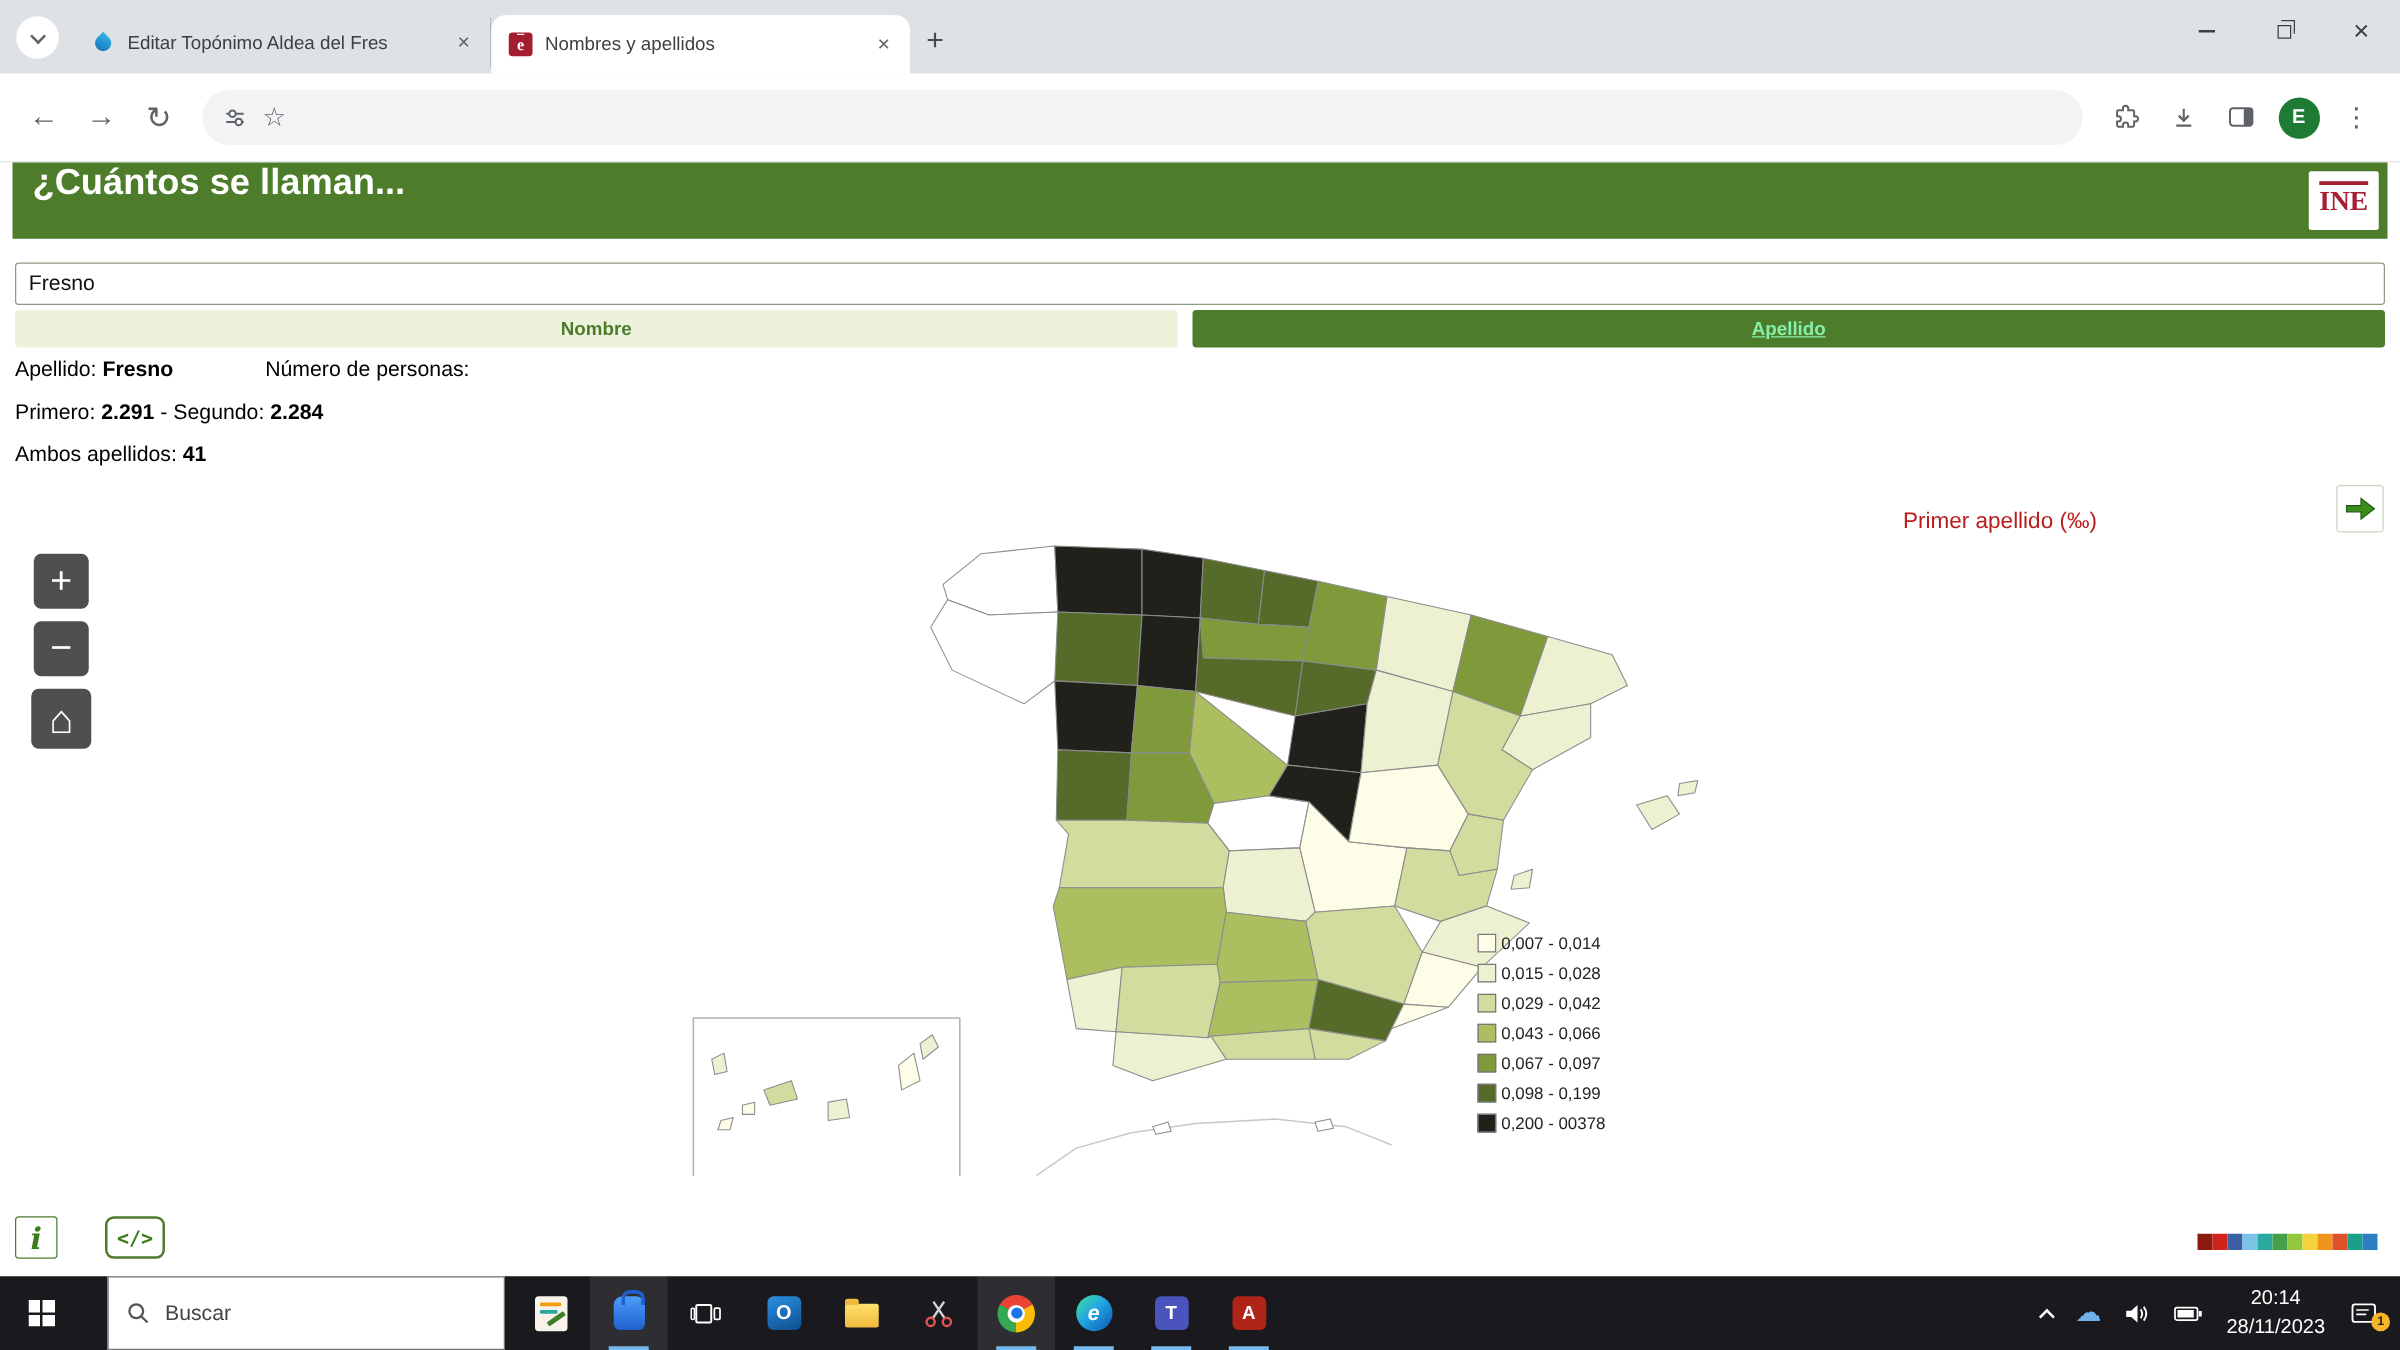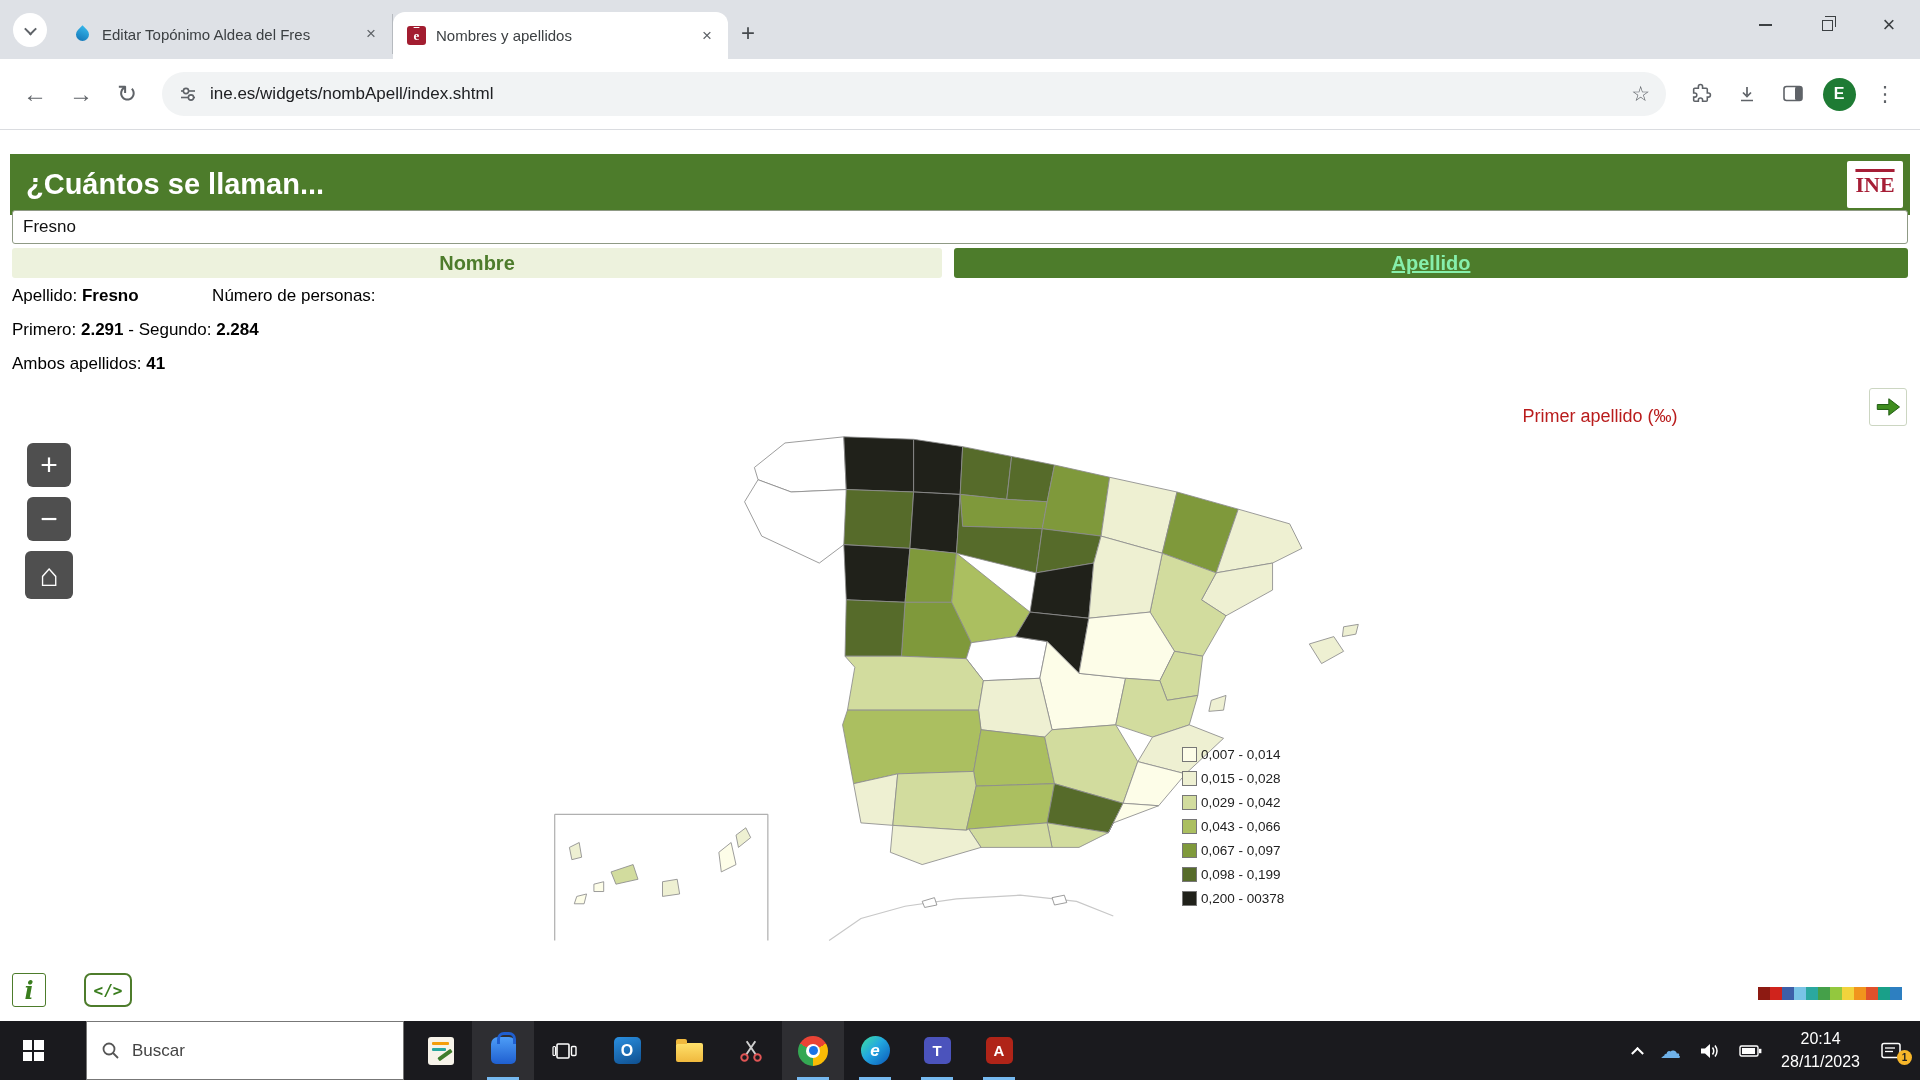--- a/index.html
+++ b/index.html
@@ -34,26 +34,26 @@
   .nav-btn { width: 42px; height: 42px; border-radius: 50%; display: flex; align-items: center; justify-content: center; font-size: 24px; color: #5f6368; flex: none; }
   .omnibox { flex: 1; height: 44px; background: #f1f3f4; border-radius: 22px; display: flex; align-items: center; gap: 12px; padding: 0 16px; margin: 0 10px; min-width: 0; }
   .omnibox .url { flex: 1; font-size: 17px; color: #202124; white-space: nowrap; overflow: hidden; }
   .star-icon { font-size: 21px; color: #5f6368; }
   .tool-icon { width: 42px; height: 42px; display: flex; align-items: center; justify-content: center; flex: none; }
   .avatar { width: 33px; height: 33px; border-radius: 50%; background: #1e7b34; color: #fff; font-weight: bold; font-size: 16px; display: flex; align-items: center; justify-content: center; }
   .kebab { font-size: 21px; color: #5f6368; }
 
   
   .page { position: absolute; top: 130px; left: 0; width: 1920px; height: 891px; background: #fff; }
-  .page-header { position: absolute; left: 10px; right: 10px; top: 24px; height: 61px; background: #4d7c2b; display: flex; align-items: center; }
+  .page-header { position: absolute; left: 10px; right: 10px; top: 0; height: 61px; background: #4d7c2b; display: flex; }
   .page-title { color: #fff; font-weight: bold; font-size: 29px; padding-left: 16px; }
   .ine-logo { position: absolute; right: 7px; top: 7px; bottom: 7px; width: 56px; background: #fff; border-radius: 2px; display: flex; align-items: center; justify-content: center; }
   .ine-logo span { color: #a61e36; font-weight: bold; font-size: 22px; font-family: "Liberation Serif", serif; text-decoration: overline; text-decoration-thickness: 3px; }
   .page-search { position: absolute; left: 12px; right: 12px; top: 80px; height: 34px; border: 1px solid #8f9a85; border-radius: 3px; font-size: 17px; padding: 0 10px; color: #111; font-family: "Liberation Sans", sans-serif; }
-  .ptab { position: absolute; top: 118px; height: 30px; display: flex; align-items: center; justify-content: center; font-weight: bold; font-size: 20px; border-radius: 3px; }
+  .ptab { position: absolute; top: 118px; height: 30px; display: flex; align-items: center; justify-content: center; font-weight: bold; font-size: 15px; border-radius: 3px; }
   .ptab.nombre { left: 12px; width: 930px; background: #edf2dd; color: #4d7c2b; }
   .ptab.apellido { left: 954px; right: 12px; background: #4d7c2b; color: #86efac; text-decoration: underline; }
   .res { position: absolute; left: 12px; font-size: 17px; color: #000; }
   .res b { font-weight: bold; }
   .res .gap { display: inline-block; width: 64px; }
   .map-title { position: absolute; left: 1460px; width: 280px; top: 276px; text-align: center; font-weight: normal; font-size: 18px; color: #b91c1c; }
   .next-btn { position: absolute; left: 1869px; top: 258px; width: 38px; height: 38px; background: #fff; border: 1px solid #ccd6c2; border-radius: 3px; display: flex; align-items: center; justify-content: center; }
   .zoom { position: absolute; left: 27px; width: 44px; height: 44px; background: #4f4f4f; border-radius: 6px; color: #fff; display: flex; align-items: center; justify-content: center; font-size: 30px; line-height: 1; }
   .zoom.zin { top: 313px; }
   .zoom.zout { top: 367px; }
@@ -147,21 +147,20 @@
     <div class="nav-btn">←</div>
     <div class="nav-btn">→</div>
     <div class="nav-btn">↻</div>
     <div class="omnibox">
       <svg width="20" height="20" viewBox="0 0 20 20">
         <line x1="3" y1="7" x2="17" y2="7" stroke="#5f6368" stroke-width="1.6"></line>
         <circle cx="8" cy="7" r="2.6" fill="#fff" stroke="#5f6368" stroke-width="1.6"></circle>
         <line x1="3" y1="13.5" x2="17" y2="13.5" stroke="#5f6368" stroke-width="1.6"></line>
         <circle cx="13" cy="13.5" r="2.6" fill="#fff" stroke="#5f6368" stroke-width="1.6"></circle>
       </svg>
-      <span class="url">ine.es/widgets/nombApell/index.shtml</span>
       <span class="star-icon">☆</span>
     </div>
     <div class="tool-icon">
       <svg width="22" height="22" viewBox="0 0 21 21">
         <path d="M8,3.5 a2,2 0 0 1 4,0 v1.5 h3.5 a1,1 0 0 1 1,1 V9.5 h1 a2,2 0 0 1 0,4 h-1 v3 a1,1 0 0 1 -1,1 H12 v-1.2 a2,2 0 0 0 -4,0 v1.2 H4.5 a1,1 0 0 1 -1,-1 v-3 h1 a2,2 0 0 0 0,-4 h-1 V6 a1,1 0 0 1 1,-1 H8 z" fill="none" stroke="#5f6368" stroke-width="1.5"></path>
       </svg>
     </div>
     <div class="tool-icon">
       <svg width="20" height="20" viewBox="0 0 20 20">
         <path d="M10,3 v8 M6,8.5 l4,4 4,-4 M4,16.5 h12" fill="none" stroke="#5f6368" stroke-width="1.7"></path>

